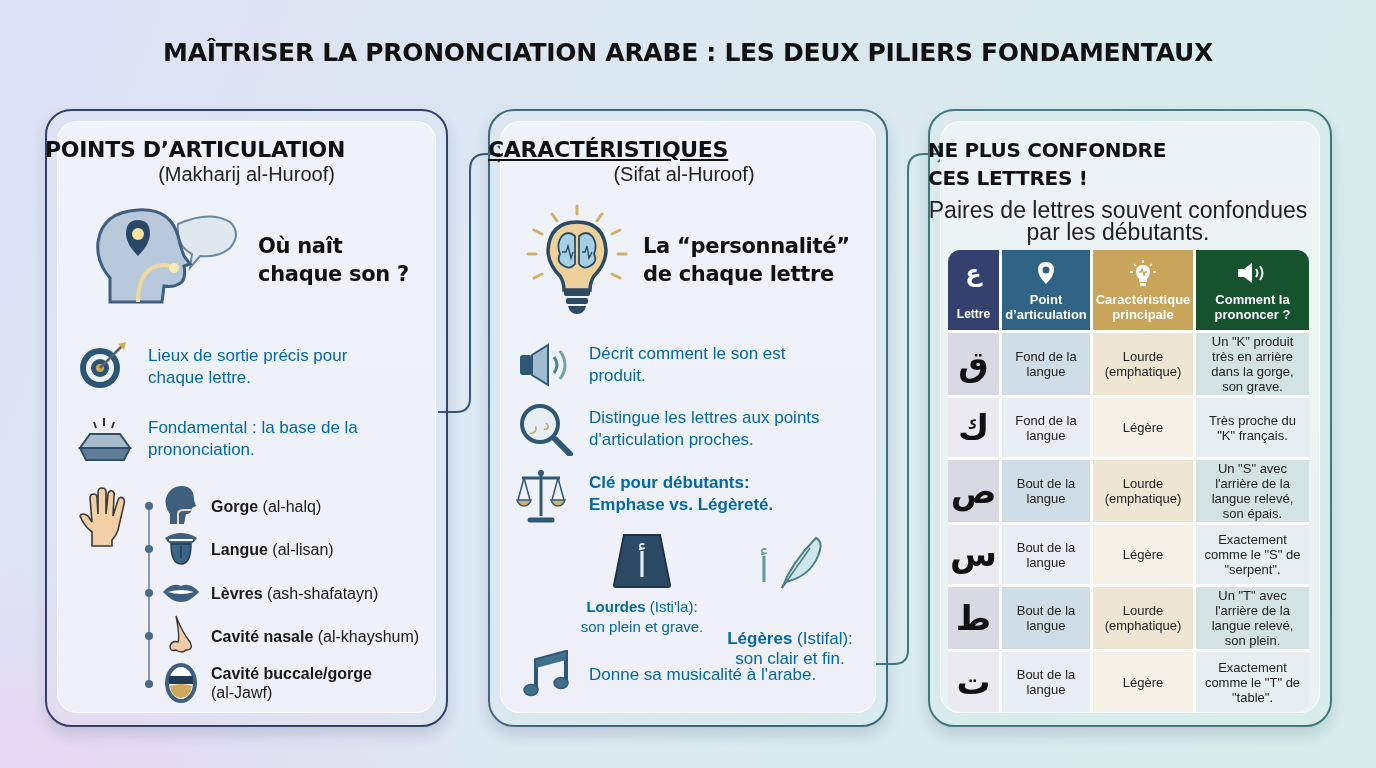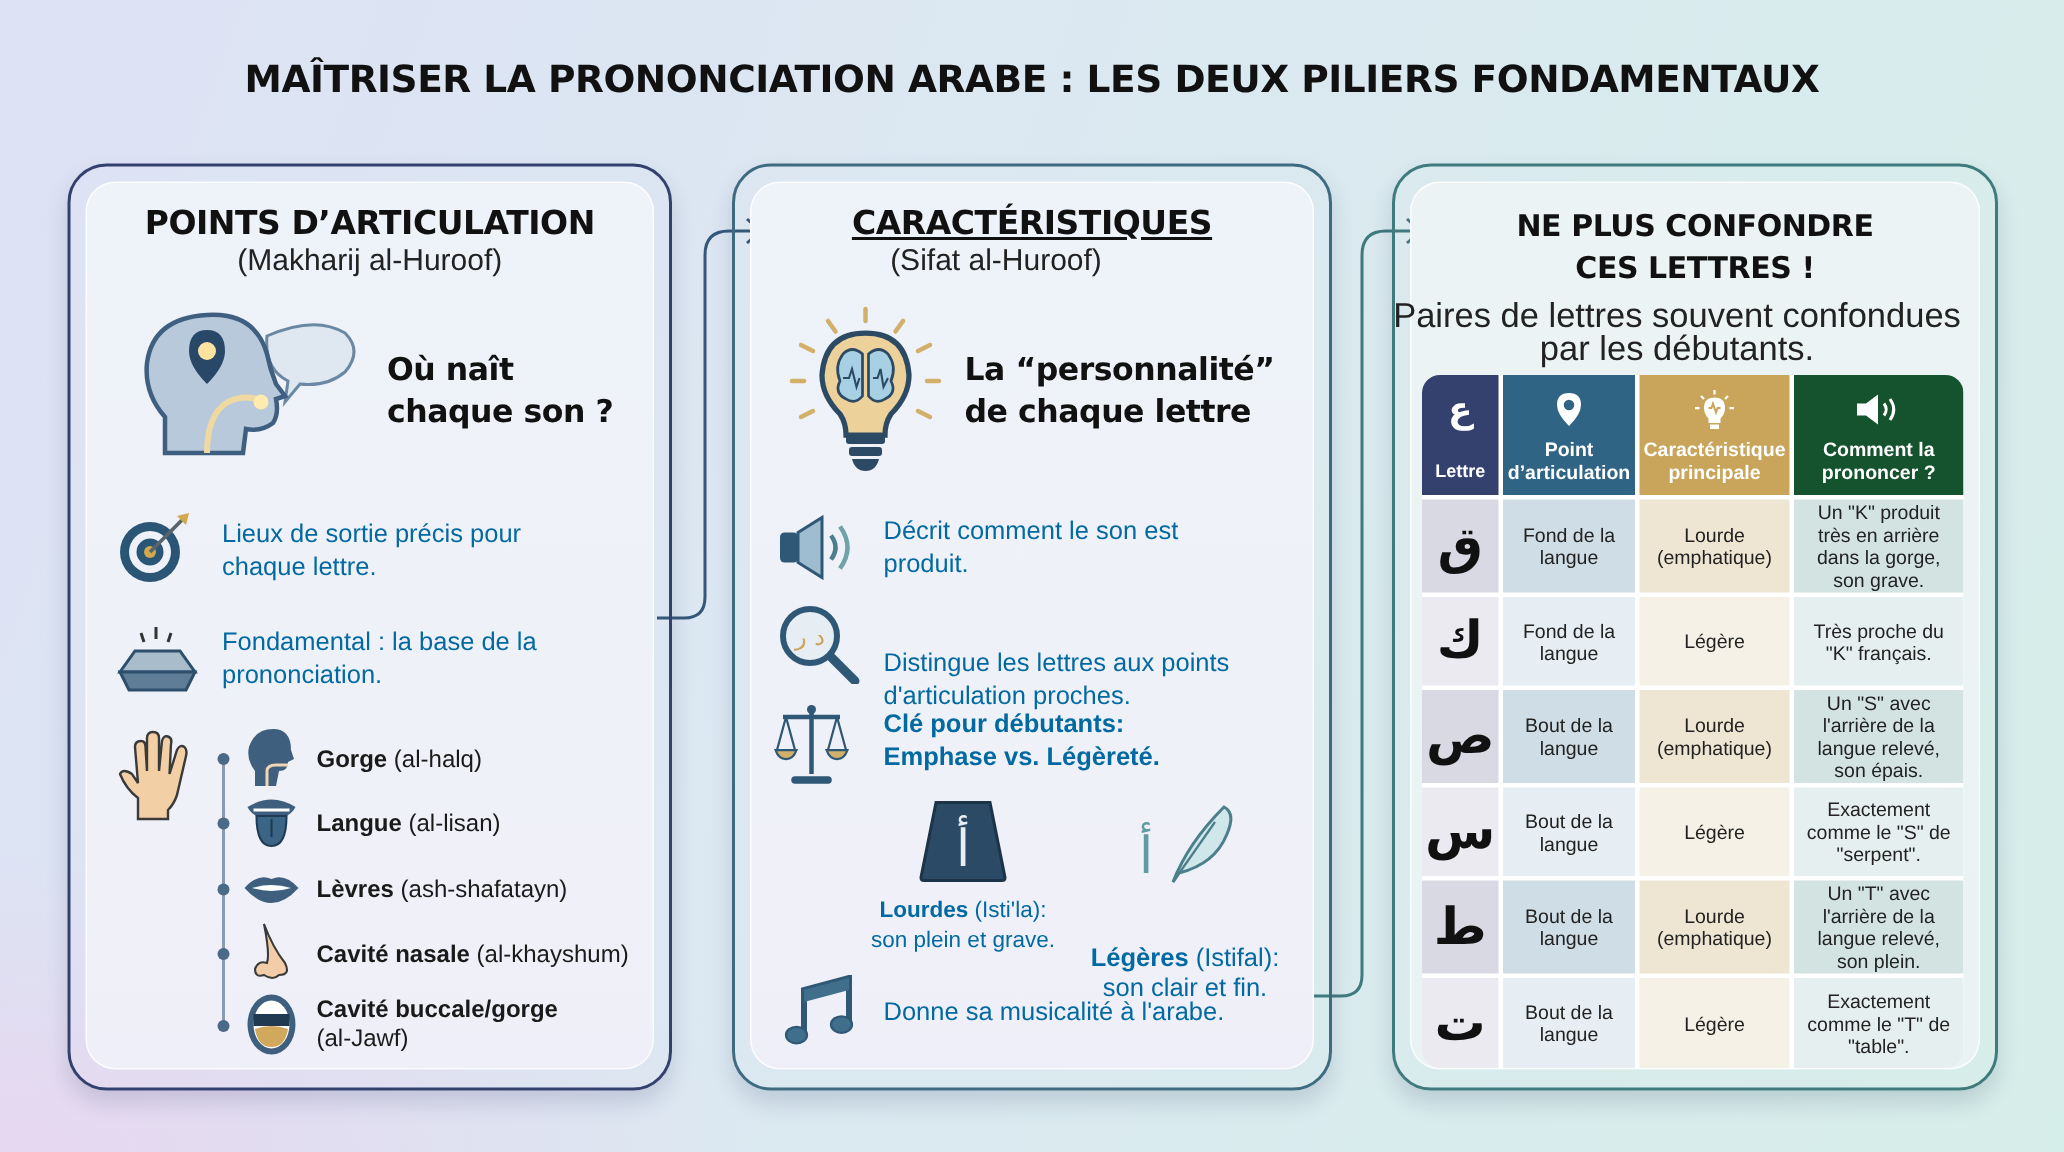--- a/index.html
+++ b/index.html
@@ -25,21 +25,21 @@
     position:absolute; left:10px; top:10px; right:10px; bottom:12px;
     border-radius:20px;
     background: linear-gradient(180deg, #eef2f9 0%, #eff1f8 60%, #efeff9 100%);
     box-shadow: inset 0 0 0 1px rgba(255,255,255,0.8);
   }
   #p1 { left:45px; width:403px; border-color:#34416e; }
   #p2 { left:488px; width:400px; border-color:#3f6b80; }
   #p3 { left:928px; width:404px; border-color:#3f7a7c; }
   #p3 .inner { background: linear-gradient(180deg, #ecf3f4 0%, #eaf3f3 100%); }
 
-  .ptitle { position:absolute; left:0; width:100%; text-align:center;
+  .ptitle { position:absolute; left:0; width:100%; text-align:left;
     font-family:"DejaVu Sans", sans-serif; font-weight:bold; font-size:22px; line-height:27px; letter-spacing:-0.3px; }
   .psub { position:absolute; left:0; width:100%; text-align:center; font-size:20px; color:#222; }
   .lead { position:absolute; font-family:"DejaVu Sans", sans-serif; font-weight:bold; font-size:21px; line-height:28px; color:#111; letter-spacing:-0.3px; }
   .bul { position:absolute; font-size:17px; line-height:22px; color:#0369a1; }
   .icon { position:absolute; }
   .organ { position:absolute; font-size:16px; color:#1a1a1a; line-height:19px; }
   .organ b { font-weight:bold; }
   .timeline { position:absolute; left:148px; top:504px; width:2px; height:180px; background:#8a9ab0; }
   .tdot { position:absolute; left:145px; width:8px; height:8px; border-radius:50%; background:#4a6a88; }
 
@@ -150,21 +150,21 @@
   <ellipse cx="17" cy="21" rx="12" ry="16" fill="#fff"></ellipse>
   <path d="M5 14 H29 V22 H5 Z" fill="#203a52"></path>
   <path d="M6 24 Q17 20 28 24 Q26 36 17 36 Q8 36 6 24 Z" fill="#d2a85c"></path>
 </svg>
 <div class="organ" style="left:211px;top:664px;"><b>Cavité buccale/gorge</b><br><span>(al-Jawf)</span></div>
 
 <section class="panel" id="p2">
   <div class="inner"></div>
 </section>
 <div class="ptitle" style="left:488px;width:400px;top:136px;text-decoration:underline;">CARACTÉRISTIQUES</div>
-<div class="psub" style="left:488px;width:352px;top:163px;">(Sifat al-Huroof)</div>
+<div class="psub" style="left:508px;width:352px;top:163px;">(Sifat al-Huroof)</div>
 
 <svg class="icon" style="left:522px;top:204px;" width="110" height="112" viewBox="0 0 110 112">
   <g stroke="#d2b06a" stroke-width="3" stroke-linecap="round">
     <path d="M55 2 V10"></path>
       <path d="M30 10 L35 17"></path>
       <path d="M80 10 L75 17"></path>
     <path d="M12 26 L20 30"></path>
       <path d="M98 26 L90 30"></path>
       <path d="M6 50 H14"></path>
       <path d="M96 50 H104"></path>
@@ -194,21 +194,21 @@
 <div class="bul" style="left:589px;top:343px;">
   <div>Décrit comment le son est</div>
   <div>produit.</div>
 </div>
 
 <svg class="icon" style="left:518px;top:402px;" width="56" height="54" viewBox="0 0 56 54">
   <circle cx="22" cy="22" r="18" fill="#e6eef4" stroke="#2f5877" stroke-width="4"></circle>
   <text x="22" y="28" text-anchor="middle" font-size="16" fill="#c8a55a" font-family="DejaVu Sans, sans-serif">د ر</text>
   <path d="M36 36 L52 52" stroke="#2f5877" stroke-width="6" stroke-linecap="round"></path>
 </svg>
-<div class="bul" style="left:589px;top:407px;margin-top:24px;">
+<div class="bul" style="left:589px;top:407px;">
   <div>Distingue les lettres aux points</div>
   <div>d'articulation proches.</div>
 </div>
 
 <svg class="icon" style="left:516px;top:468px;" width="50" height="56" viewBox="0 0 50 56">
   <path d="M25 4 V48" stroke="#2f5877" stroke-width="3"></path>
   <path d="M6 10 H44" stroke="#2f5877" stroke-width="3"></path>
   <path d="M14 52 H36" stroke="#2f5877" stroke-width="5" stroke-linecap="round"></path>
   <path d="M8 10 L2 32 M8 10 L14 32 M42 10 L36 32 M42 10 L48 32" stroke="#2f5877" stroke-width="1.5"></path>
   <path d="M1 32 H15 Q13 38 8 38 Q3 38 1 32 Z" fill="#d2b06a" stroke="#2f5877" stroke-width="1.5"></path>

